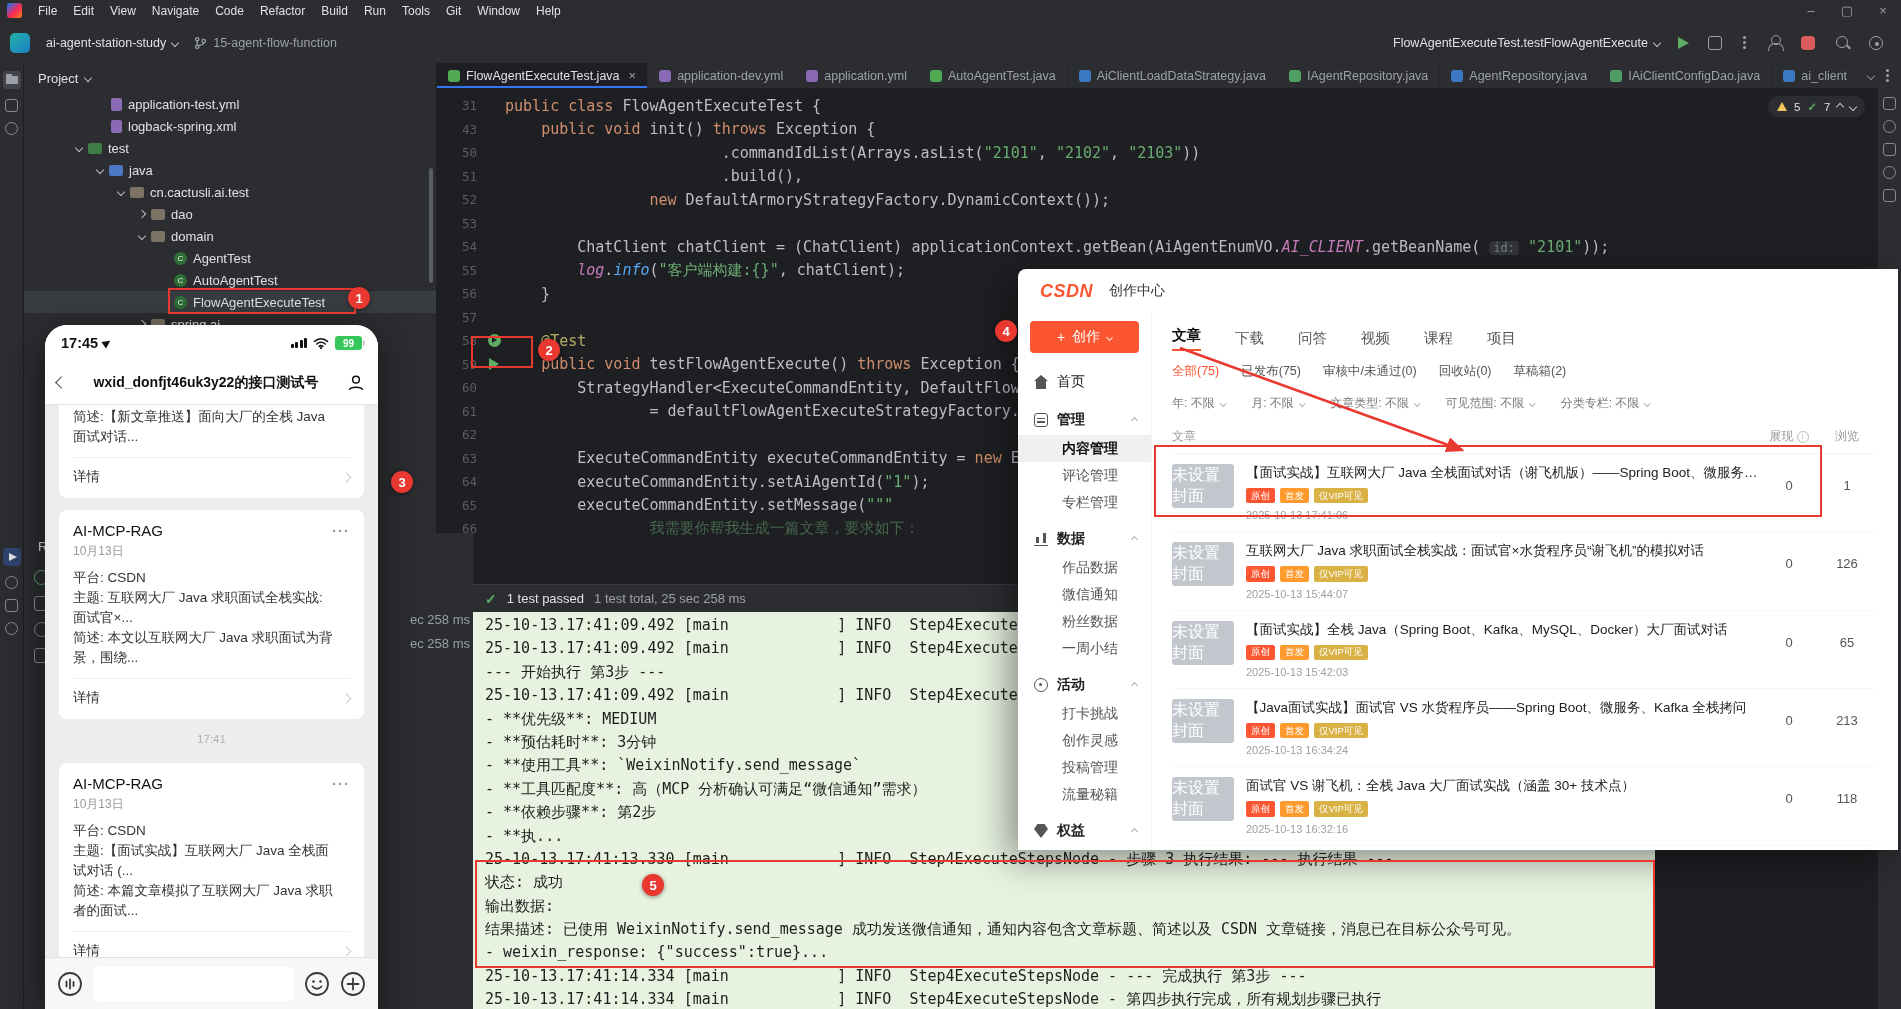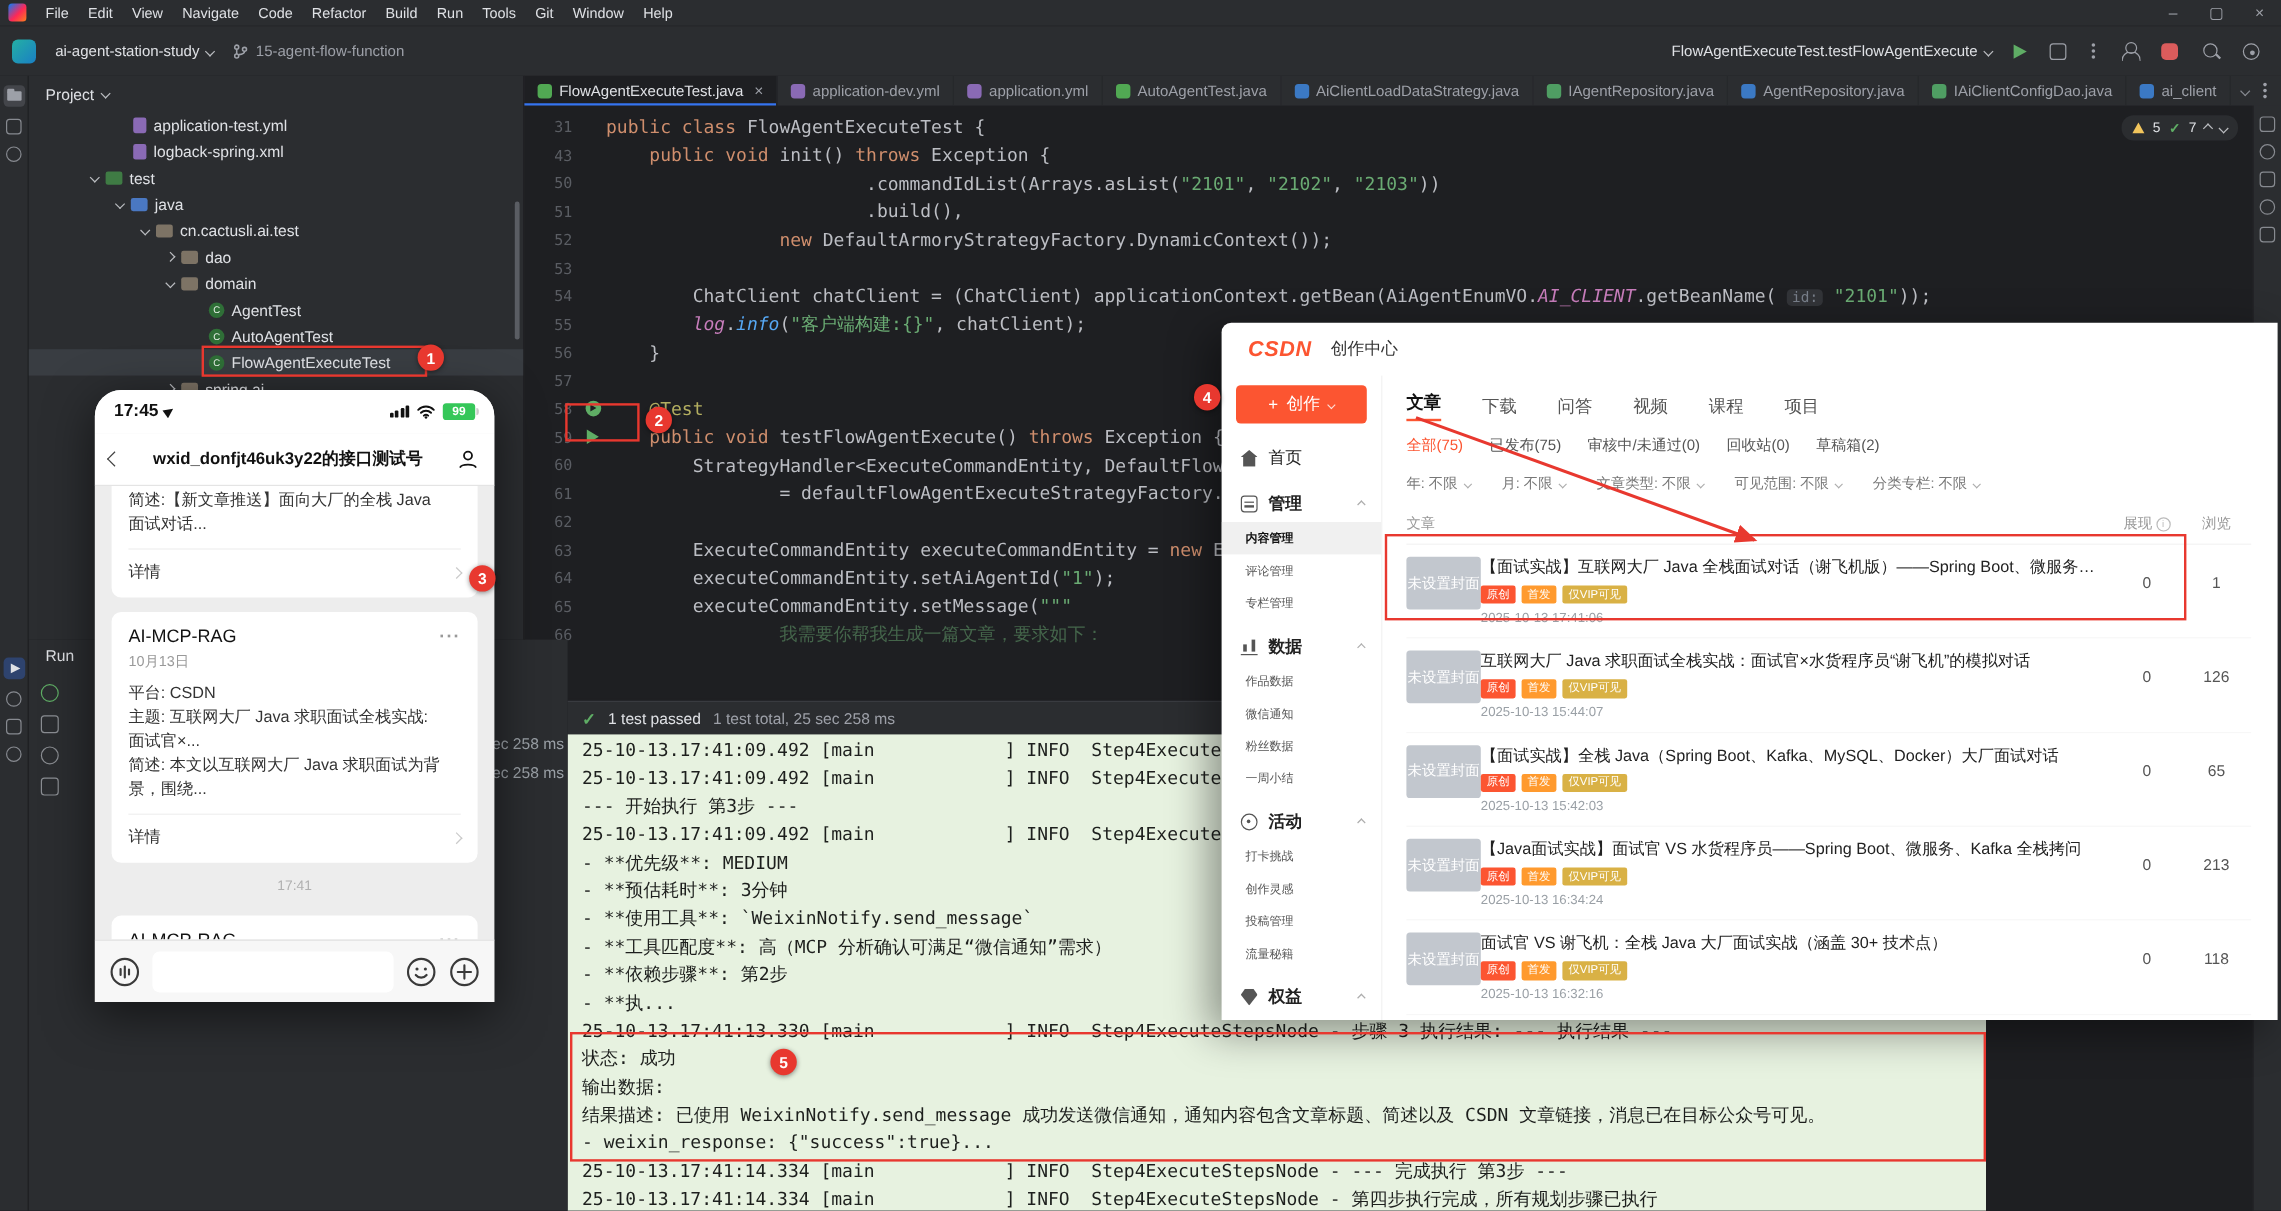--- a/index.html
+++ b/index.html
@@ -98,21 +98,21 @@
 .ct-ico{width:15px;height:15px;border:1.7px solid #8a8d92;border-radius:50%;margin:11px 0 0 10px}
 .ct-sq{border-radius:3px}
 .frag{position:absolute;width:72px;text-align:right;color:#9aa0a6;font-size:13px}
 #test-status{position:absolute;left:473px;top:584px;width:1182px;height:28px;background:#2b2d30;border-top:1px solid #393b40;display:flex;align-items:center;gap:10px;padding-left:12px;font-size:13px;z-index:2}
 .green-check{color:#5fad65;font-weight:bold;font-size:14px}
 .status-summary{color:#9da0a8}
 #console{position:absolute;left:473px;top:612px;width:1182px;height:397px;background:#e7f2e0;z-index:2;padding-top:4px;overflow:hidden}
 .console-line{height:23.4px;white-space:pre;font:15px "DejaVu Sans Mono",monospace;color:#1d1f1d;padding-left:12px}
 
 
-#phone{position:absolute;left:79px;top:325px;width:333px;height:510px;background:#ededed;border-radius:22px 22px 0 0;box-shadow:0 10px 40px rgba(0,0,0,.55);z-index:20;overflow:hidden;color:#111}
+#phone{position:absolute;left:45px;top:325px;width:333px;height:684px;background:#ededed;border-radius:22px 22px 0 0;box-shadow:0 10px 40px rgba(0,0,0,.55);z-index:20;overflow:hidden;color:#111}
 .p-status{height:36px;background:#fff;display:flex;align-items:center;padding:0 16px;font-weight:bold;font-size:14.5px}
 .p-status-right{margin-left:auto;display:flex;align-items:center;gap:6px}
 .sigbars{display:flex;align-items:flex-end;gap:1.5px}
 .sigbars i{display:block;width:3px;background:#111;border-radius:1px}
 .bat{width:27px;height:14px;background:#35c759;border-radius:3px;color:#fff;font-size:10px;font-weight:bold;display:flex;align-items:center;justify-content:center;position:relative}
 .bat::after{content:"";position:absolute;right:-3px;top:4px;width:2px;height:6px;background:#c9c9c9;border-radius:0 2px 2px 0}
 .nav-arrow{width:0;height:0;border-left:8px solid #111;border-top:4px solid transparent;border-bottom:4px solid transparent;transform:rotate(-35deg);margin-left:5px}
 .p-nav{height:44px;background:#fff;display:flex;align-items:center;padding:0 12px;border-bottom:1px solid #e4e4e4;font-size:14px;font-weight:bold}
 .p-nav .chev{width:9px;height:9px;color:#111}
 .p-title{flex:1;text-align:center;white-space:nowrap;overflow:hidden;text-overflow:ellipsis;padding:0 6px}
@@ -134,21 +134,21 @@
 .c-header{height:44px;display:flex;align-items:center;padding:0 22px;gap:16px}
 .c-logo{color:#fc5531;font-weight:bold;font-size:18px;font-style:italic;letter-spacing:.5px}
 .c-center{font-size:14px;color:#333}
 .c-body{display:flex;height:537px}
 .c-side{width:134px;border-right:1px solid #f2f2f2;flex:none;padding-top:4px}
 .c-create{margin:4px 12px 14px;height:32px;background:#fc5531;border-radius:4px;color:#fff;display:flex;align-items:center;justify-content:center;gap:7px;font-size:14px}
 .c-create .chev{width:5px;height:5px;color:#fff}
 .c-home,.c-sec{height:30px;display:flex;align-items:center;padding:0 14px 0 16px;gap:9px;color:#222;font-size:14px}
 .c-sec{font-weight:bold;margin-top:8px}
 .c-sec .chev{margin-left:auto;color:#999;width:5px;height:5px}
-.c-item{height:27px;display:flex;align-items:center;padding-left:20px;color:#555;font-size:10px}
+.c-item{height:27px;display:flex;align-items:center;padding-left:44px;color:#555;font-size:14px}
 .c-item.active{background:#f0f0f0;color:#111;font-weight:bold}
 .ico-sec{width:14px;height:14px;position:relative;flex:none}
 .ico-home{background:#555;clip-path:polygon(50% 0,100% 42%,86% 42%,86% 100%,14% 100%,14% 42%,0 42%)}
 .ico-manage{border:1.6px solid #555;border-radius:3px}
 .ico-manage::before{content:"";position:absolute;left:2px;right:2px;top:3.5px;height:1.6px;background:#555}
 .ico-manage::after{content:"";position:absolute;left:2px;right:2px;bottom:3.5px;height:1.6px;background:#555}
 .ico-data{border-bottom:1.8px solid #555}
 .ico-data::before{content:"";position:absolute;left:2px;bottom:2px;width:3px;height:6px;background:#555}
 .ico-data::after{content:"";position:absolute;right:2px;bottom:2px;width:3px;height:10px;background:#555}
 .ico-activity{border:1.6px solid #555;border-radius:50%}
@@ -160,21 +160,21 @@
 .c-filters{display:flex;gap:22px;font-size:12.5px;color:#555;margin-top:10px}
 .c-filter.active{color:#fc5531}
 .c-drops{display:flex;gap:26px;font-size:12px;color:#777;margin-top:15px}
 .c-drop{display:flex;align-items:center;gap:6px}
 .c-drop .chev{width:4.5px;height:4.5px;color:#999}
 .c-thead{display:flex;font-size:12px;color:#999;margin-top:16px;padding-bottom:8px;border-bottom:1px solid #f3f3f3;align-items:center}
 .col-title{flex:1}
 .col-num{width:58px;text-align:center;display:flex;align-items:center;justify-content:center;gap:3px}
 .info-i{width:12px;height:12px;border:1px solid #bbb;border-radius:50%;font-size:8px;color:#bbb;display:inline-flex;align-items:center;justify-content:center}
 .c-row{display:flex;padding:10px 0;border-bottom:1px solid #f7f7f7;align-items:flex-start}
-.thumb{width:62px;height:44px;background:#c2c7ce;border-radius:3px;color:#fff;font-size:12px;display:flex;align-items:center;justify-content:center;flex:none;}
+.thumb{width:62px;height:44px;background:#c2c7ce;border-radius:3px;color:#fff;font-size:16px;display:flex;align-items:center;justify-content:center;flex:none;margin-right:12px}
 .r-mid{flex:1;min-width:0}
 .r-title{font-size:13.5px;color:#222;white-space:nowrap;overflow:hidden;text-overflow:ellipsis;max-width:520px}
 .r-chips{display:flex;gap:5px;margin-top:6px}
 .chip{font-size:9.5px;color:#fff;padding:1.5px 5px;border-radius:2px;line-height:1.3}
 .chip.c0{background:#fc5531}.chip.c1{background:#ff9a2e}.chip.c2{background:#d9b145}
 .r-date{color:#9aa0a6;font-size:11px;margin-top:6px}
 .r-num{width:58px;text-align:center;color:#555;font-size:13px;padding-top:14px;flex:none}
 
 
 .callout{position:absolute;width:22px;height:22px;border-radius:50%;background:#e8382f;color:#fff;font-size:13px;font-weight:bold;display:flex;align-items:center;justify-content:center;z-index:32;box-shadow:0 1px 4px rgba(0,0,0,.45)}

